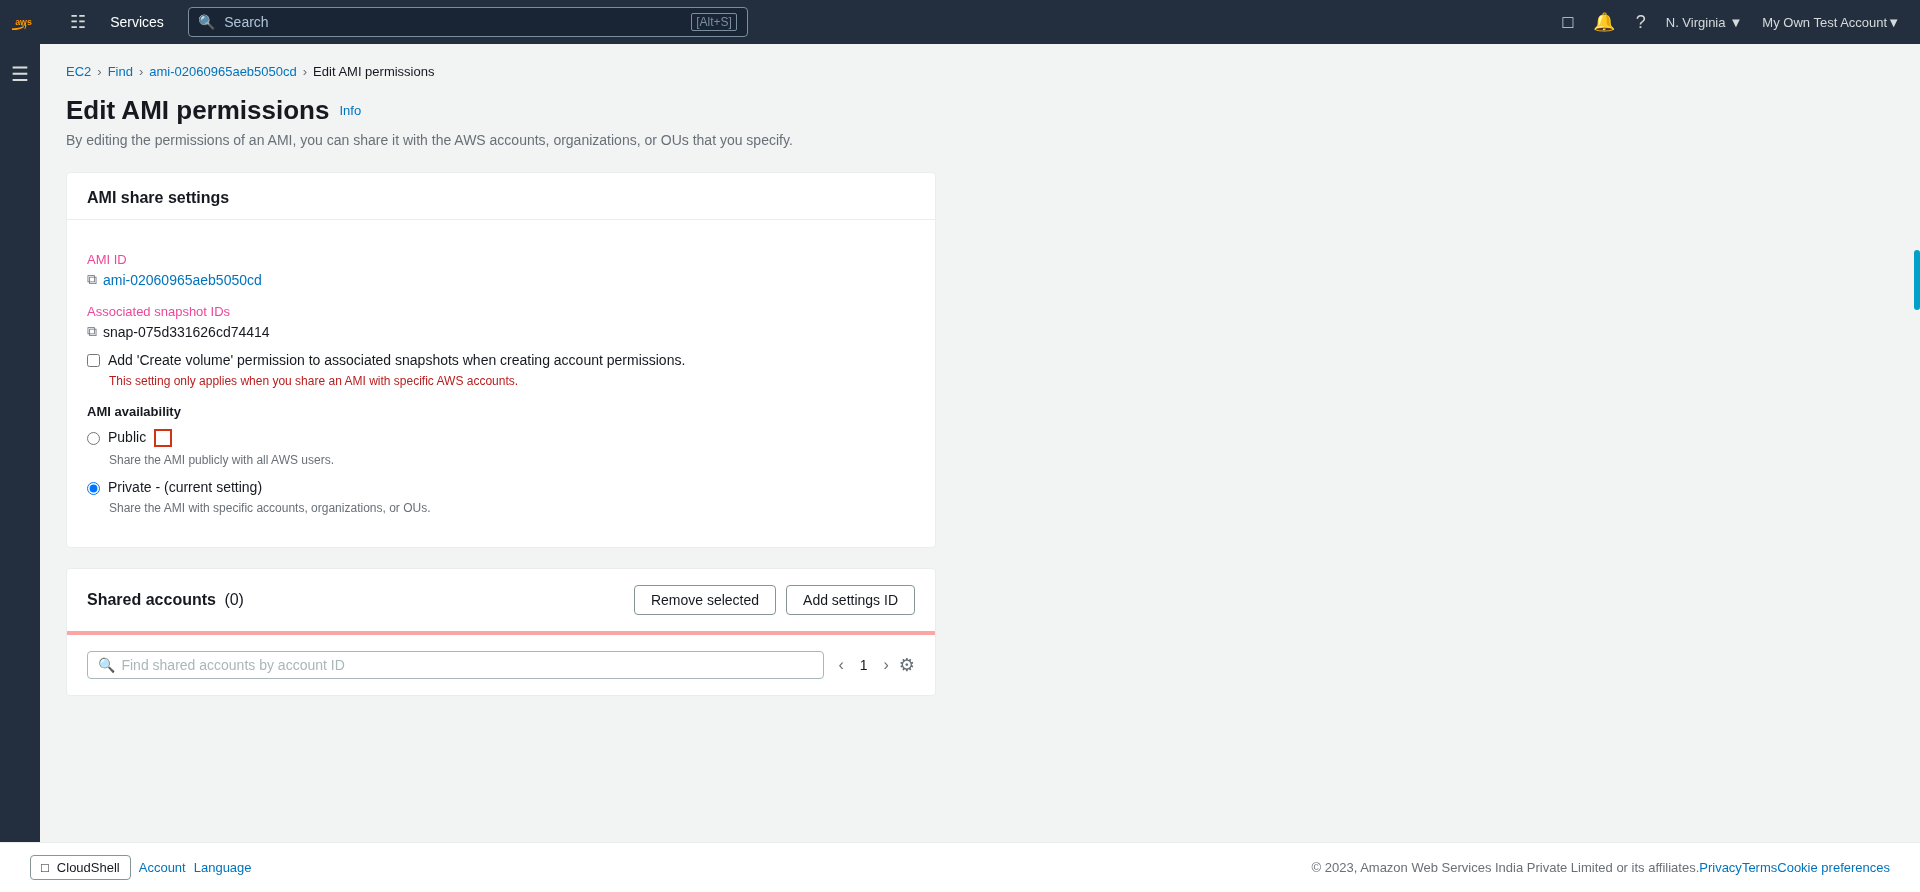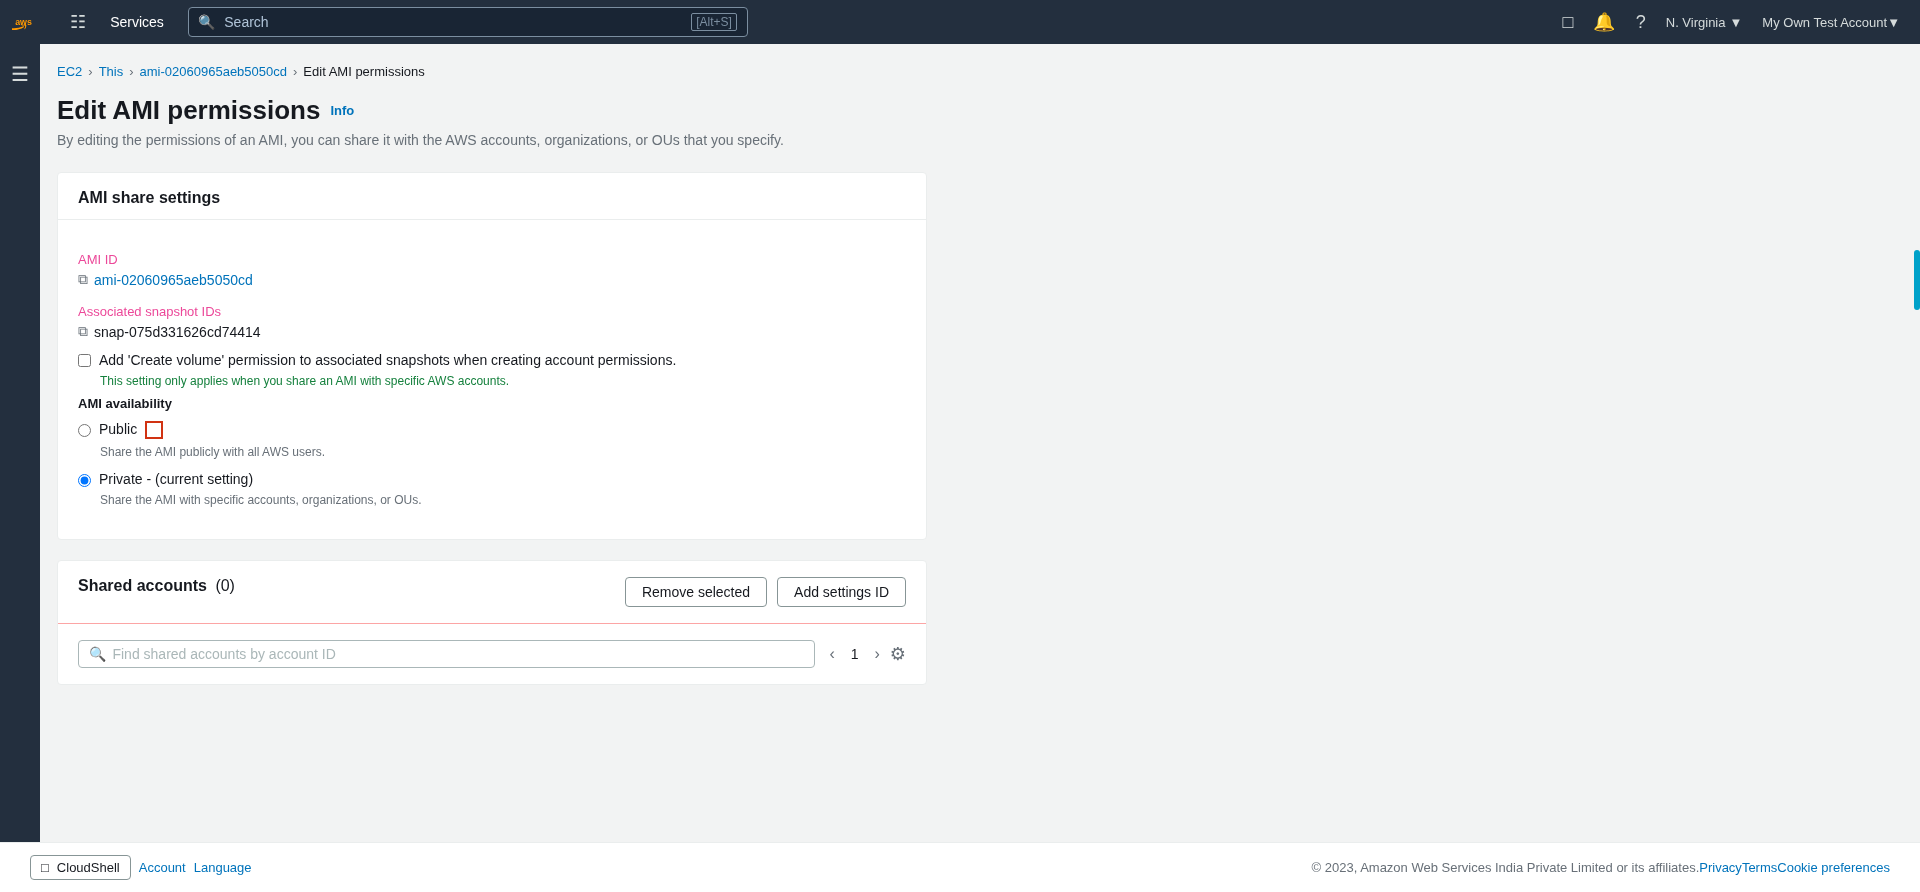--- a/index.html
+++ b/index.html
@@ -117,21 +117,21 @@
       color: #d5dbdb;
       cursor: pointer;
       font-size: 20px;
       padding: 8px;
     }
 
     
     .main-content {
       margin-top: 44px;
       margin-left: 40px;
-      padding: 20px 17px;
+      padding: 20px 26px;
       min-height: calc(100vh - 44px);
       background: #f2f3f3;
     }
 
     
     .breadcrumb {
       display: flex;
       align-items: center;
       gap: 6px;
       margin-bottom: 16px;
@@ -155,21 +155,21 @@
       font-weight: 700;
       color: #16191f;
       margin-bottom: 6px;
       display: flex;
       align-items: center;
       gap: 10px;
     }
     .info-link {
       font-size: 13px;
       color: #0073bb;
-      font-weight: bold;
+      font-weight: normal;
       cursor: pointer;
       text-decoration: none;
     }
     .page-subtitle {
       color: #687078;
       font-size: 14px;
       margin-bottom: 24px;
     }
 
     
@@ -232,23 +232,23 @@
     .checkbox-row input[type="checkbox"] {
       margin-top: 2px;
       cursor: pointer;
     }
     .checkbox-label {
       font-size: 14px;
       color: #16191f;
     }
     .checkbox-hint {
       font-size: 12px;
-      color: #15803d;
+      color: #b91c1c;
       margin-left: 22px;
-      margin-bottom: 8px;
+      margin-bottom: 16px;
     }
 
     
     .section-label {
       font-size: 13px;
       font-weight: 600;
       color: #16191f;
       margin-bottom: 10px;
     }
     .radio-option {
@@ -281,22 +281,23 @@
       border: 2px solid #d13212;
       background: transparent;
       margin-left: 4px;
       vertical-align: middle;
     }
 
     
     .shared-accounts-header {
       padding: 16px 20px;
       display: flex;
+      align-items: center;
       justify-content: space-between;
-      border-bottom: 1px solid #fca5a5;
+      border-bottom: 4px solid #fca5a5;
     }
     .shared-accounts-title {
       font-size: 16px;
       font-weight: 700;
       color: #16191f;
     }
     .shared-accounts-actions {
       display: flex;
       gap: 10px;
     }
@@ -461,21 +462,21 @@
 
 <aside class="sidebar">
   <button class="sidebar-menu-btn">☰</button>
 </aside>
 
 <main class="main-content" style="padding-bottom:60px;">
 
   <nav class="breadcrumb">
     <a>EC2</a>
     <span class="breadcrumb-separator">›</span>
-    <a>This</a>
+    <a>Find</a>
     <span class="breadcrumb-separator">›</span>
     <a>ami-02060965aeb5050cd</a>
     <span class="breadcrumb-separator">›</span>
     <span class="breadcrumb-current">Edit AMI permissions</span>
   </nav>
 
   <h1 class="page-title">
     <span>Edit AMI permissions</span>
     <a class="info-link">Info</a>
   </h1>

